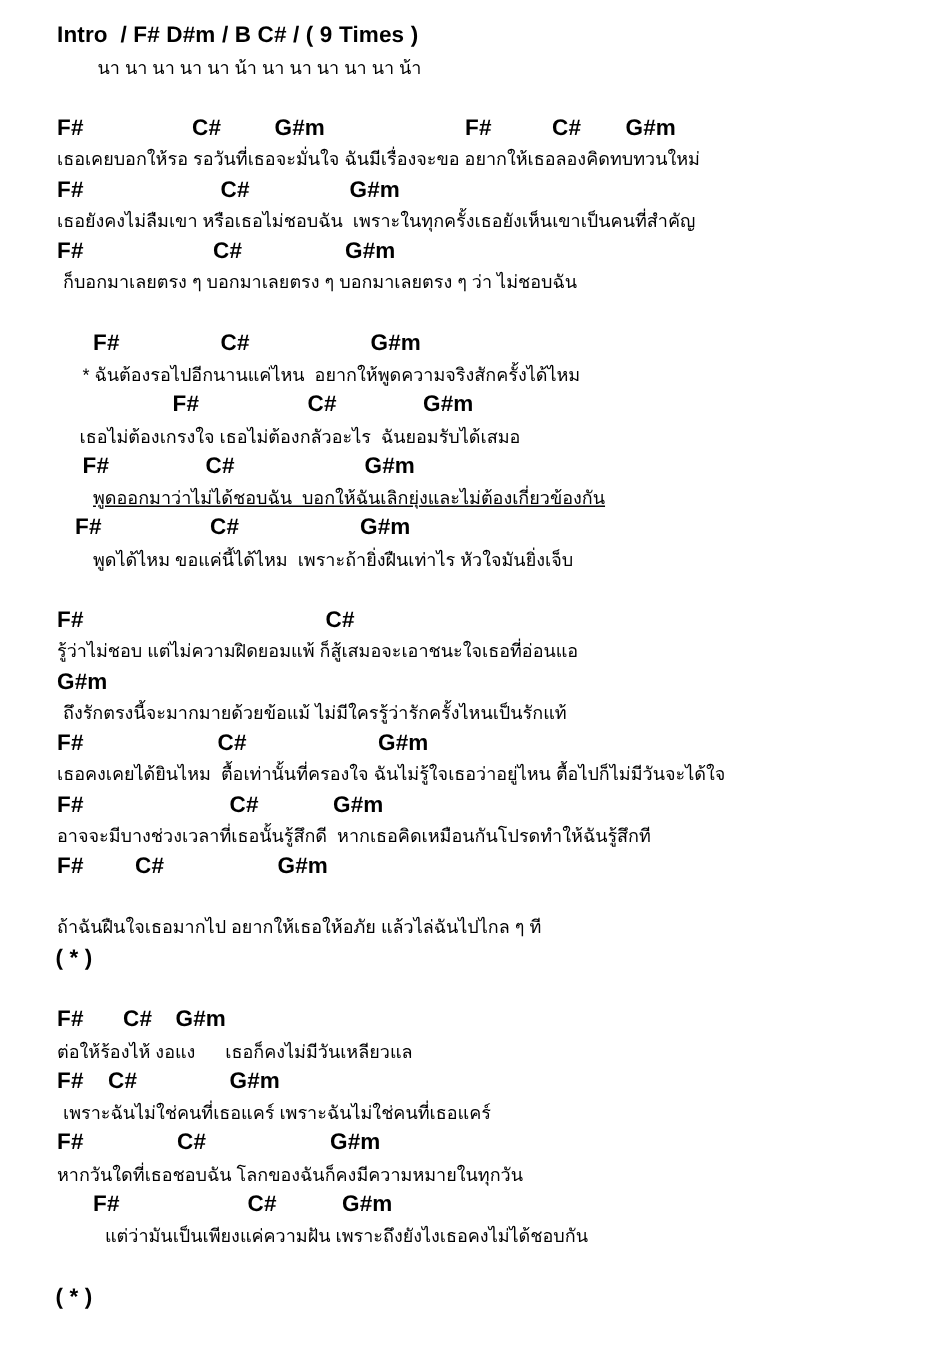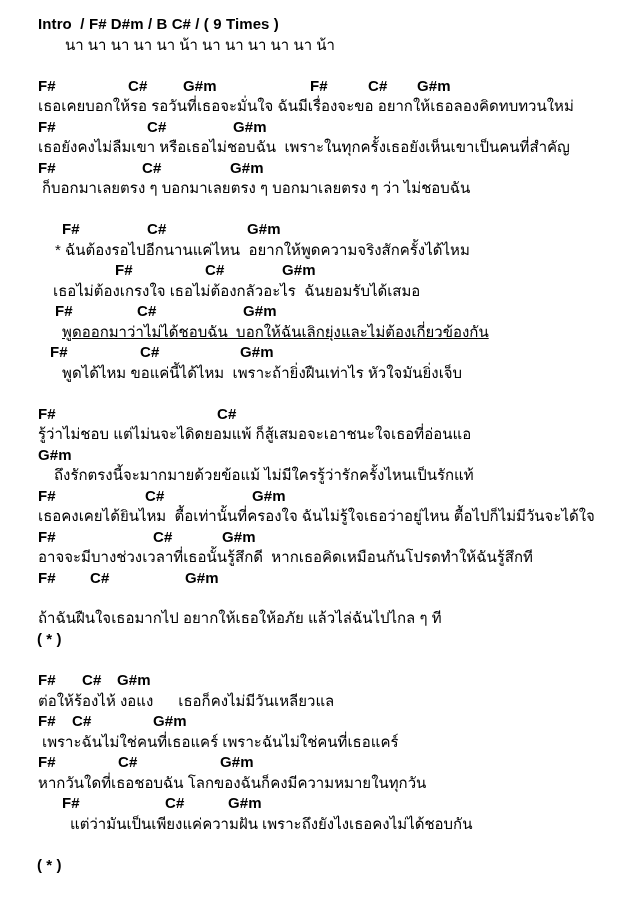--- a/index.html
+++ b/index.html
@@ -32,21 +32,21 @@
     white-space: pre;
     font-size: 15px;
     line-height: 20px;
     color: #000000;
   }
   .row.bold > span {
     font-weight: 700;
     letter-spacing: 0.1px;
   }
   .row.lyric > span {
-    font-size: 15px;
+    font-size: 12px;
   }
 </style>
 </head>
 <body>
 
 <div class="page">
   <div class="lines">
       <div class="row bold">
         <span style="left: 38px;">Intro  / F# D#m / B C# / ( 9 Times )</span>
       </div>
@@ -113,27 +113,27 @@
       </div>
       <div class="row lyric">
         <span style="left: 62px;">พูดได้ไหม ขอแค่นี้ได้ไหม  เพราะถ้ายิ่งฝืนเท่าไร หัวใจมันยิ่งเจ็บ</span>
       </div>
       <div class="row"></div>
       <div class="row bold">
         <span style="left: 38px;">F#</span>
         <span style="left: 217px;">C#</span>
       </div>
       <div class="row lyric">
-        <span style="left: 38px;">รู้ว่าไม่ชอบ แต่ไม่นจะไดิดยอมแพ้ ก็สู้เสมอจะเอาชนะใจเธอที่อ่อนแอ</span>
+        <span style="left: 38px;">รู้ว่าไม่ชอบ แต่ไม่ความฝิดยอมแพ้ ก็สู้เสมอจะเอาชนะใจเธอที่อ่อนแอ</span>
       </div>
       <div class="row bold">
         <span style="left: 38px;">G#m</span>
       </div>
       <div class="row lyric">
-        <span style="left: 54px;">ถึงรักตรงนี้จะมากมายด้วยข้อแม้ ไม่มีใครรู้ว่ารักครั้งไหนเป็นรักแท้</span>
+        <span style="left: 42px;">ถึงรักตรงนี้จะมากมายด้วยข้อแม้ ไม่มีใครรู้ว่ารักครั้งไหนเป็นรักแท้</span>
       </div>
       <div class="row bold">
         <span style="left: 38px;">F#</span>
         <span style="left: 145px;">C#</span>
         <span style="left: 252px;">G#m</span>
       </div>
       <div class="row lyric">
         <span style="left: 38px;">เธอคงเคยได้ยินไหม  ตื้อเท่านั้นที่ครองใจ ฉันไม่รู้ใจเธอว่าอยู่ไหน ตื้อไปก็ไม่มีวันจะได้ใจ</span>
       </div>
       <div class="row bold">

